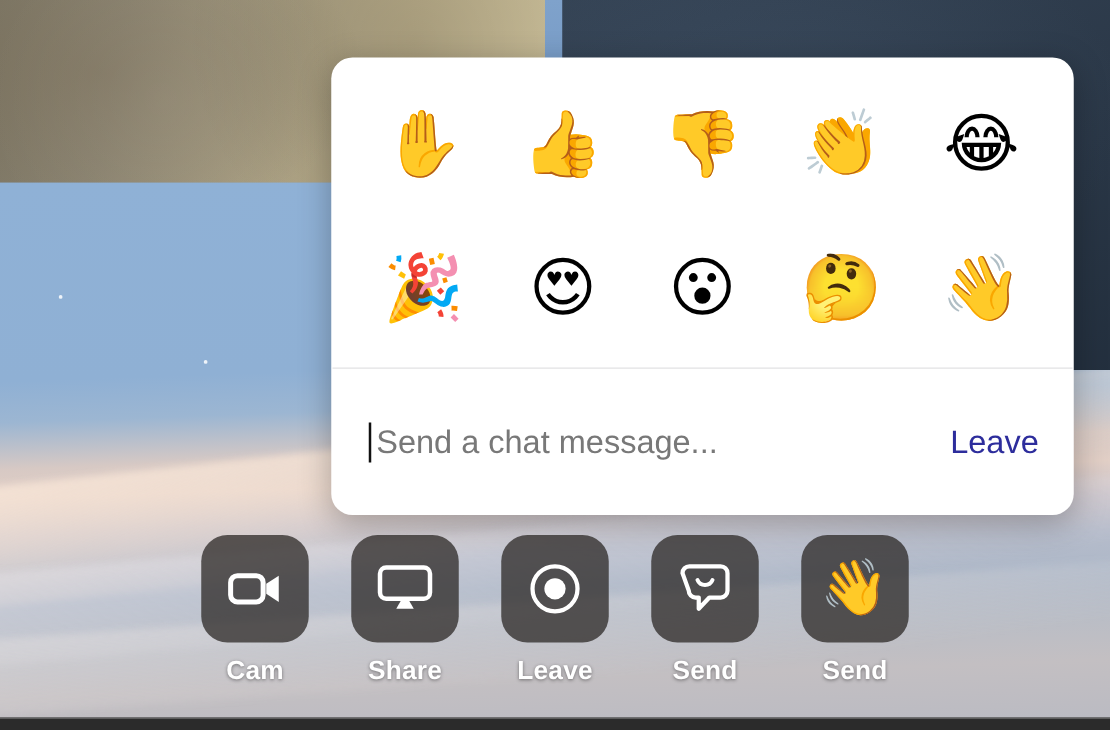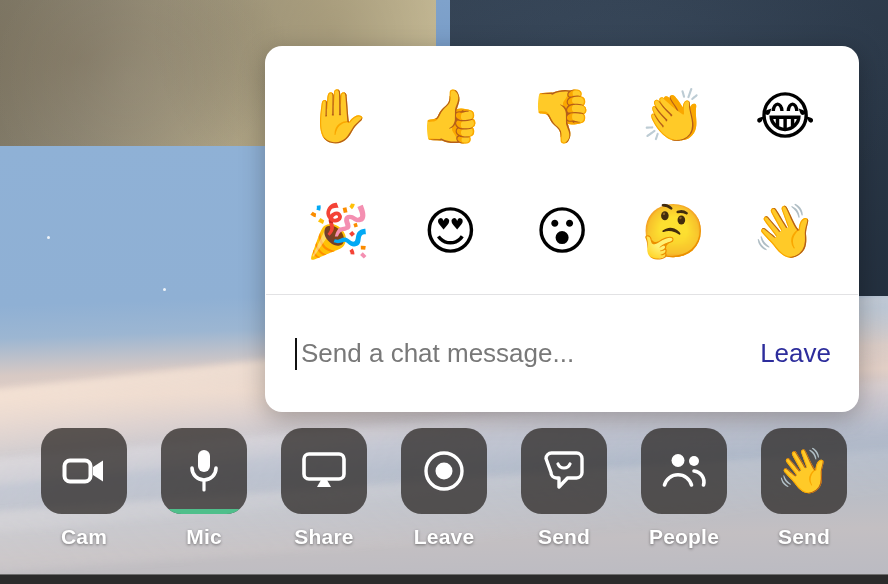--- a/index.html
+++ b/index.html
@@ -299,33 +299,20 @@
         <span>
           <svg width="44" height="32" viewBox="0 0 44 32" fill="none">
             <rect x="2.5" y="5.5" width="26" height="21" rx="5.5" stroke="#fff" stroke-width="4"></rect>
             <path d="M31 12 L41 5.5 V26.5 L31 20 Z" fill="#fff"></path>
           </svg>
         </span>
       </div>
       <div class="control-label">Cam</div>
     </div>
 
-    <div class="control">
-      <div class="control-btn">
-        <span>
-          <svg width="34" height="46" viewBox="0 0 34 46" fill="none">
-            <rect x="11" y="2" width="12" height="22" rx="6" fill="#fff"></rect>
-            <path d="M5 20 a12 12 0 0 0 24 0" stroke="#fff" stroke-width="3.6" fill="none" stroke-linecap="round"></path>
-            <path d="M17 32 V42" stroke="#fff" stroke-width="3.2" stroke-linecap="round"></path>
-          </svg>
-        </span>
-        <div class="mic-level"></div>
-      </div>
-      <div class="control-label">Mic</div>
-    </div>
 
     <div class="control">
       <div class="control-btn">
         <span>
           <svg width="46" height="40" viewBox="0 0 46 40" fill="none">
             <rect x="3" y="3" width="40" height="25" rx="5" stroke="#fff" stroke-width="3.6"></rect>
             <path d="M16 36 L20 29 H26 L30 36 Z" fill="#fff"></path>
           </svg>
         </span>
       </div>
@@ -349,33 +336,20 @@
         <span>
           <svg width="44" height="42" viewBox="0 0 44 42" fill="none">
             <path d="M4 8.5 a5.5 5.5 0 0 1 5.5-5.5 h25 a5.5 5.5 0 0 1 5.5 5.5 v14 a5.5 5.5 0 0 1 -5.5 5.5 h-9 l-8.5 9 v-9 h-2.5 a5.5 5.5 0 0 1 -5.5 -5.5 Z" stroke="#fff" stroke-width="3.4" stroke-linejoin="round"></path>
             <path d="M16 14 a6.5 6.5 0 0 0 12 0" stroke="#fff" stroke-width="3.2" fill="none" stroke-linecap="round"></path>
           </svg>
         </span>
       </div>
       <div class="control-label">Send</div>
     </div>
 
-    <div class="control">
-      <div class="control-btn">
-        <span>
-          <svg width="46" height="38" viewBox="0 0 46 38" fill="none">
-            <circle cx="17" cy="8.5" r="6.5" fill="#fff"></circle>
-            <circle cx="33" cy="9" r="5" fill="#fff"></circle>
-            <path d="M3.5 33 a14 14 0 0 1 27 0" stroke="#fff" stroke-width="3.6" fill="none" stroke-linecap="round"></path>
-            <path d="M33 19 a11 11 0 0 1 9.5 14" stroke="#fff" stroke-width="3.6" fill="none" stroke-linecap="round"></path>
-          </svg>
-        </span>
-      </div>
-      <div class="control-label">People</div>
-    </div>
 
     <div class="control">
       <div class="control-btn">
         <span class="leave-glyph">👋</span>
       </div>
       <div class="control-label">Send</div>
     </div>
   </div>
 
   <div class="bottom-chrome"></div>

